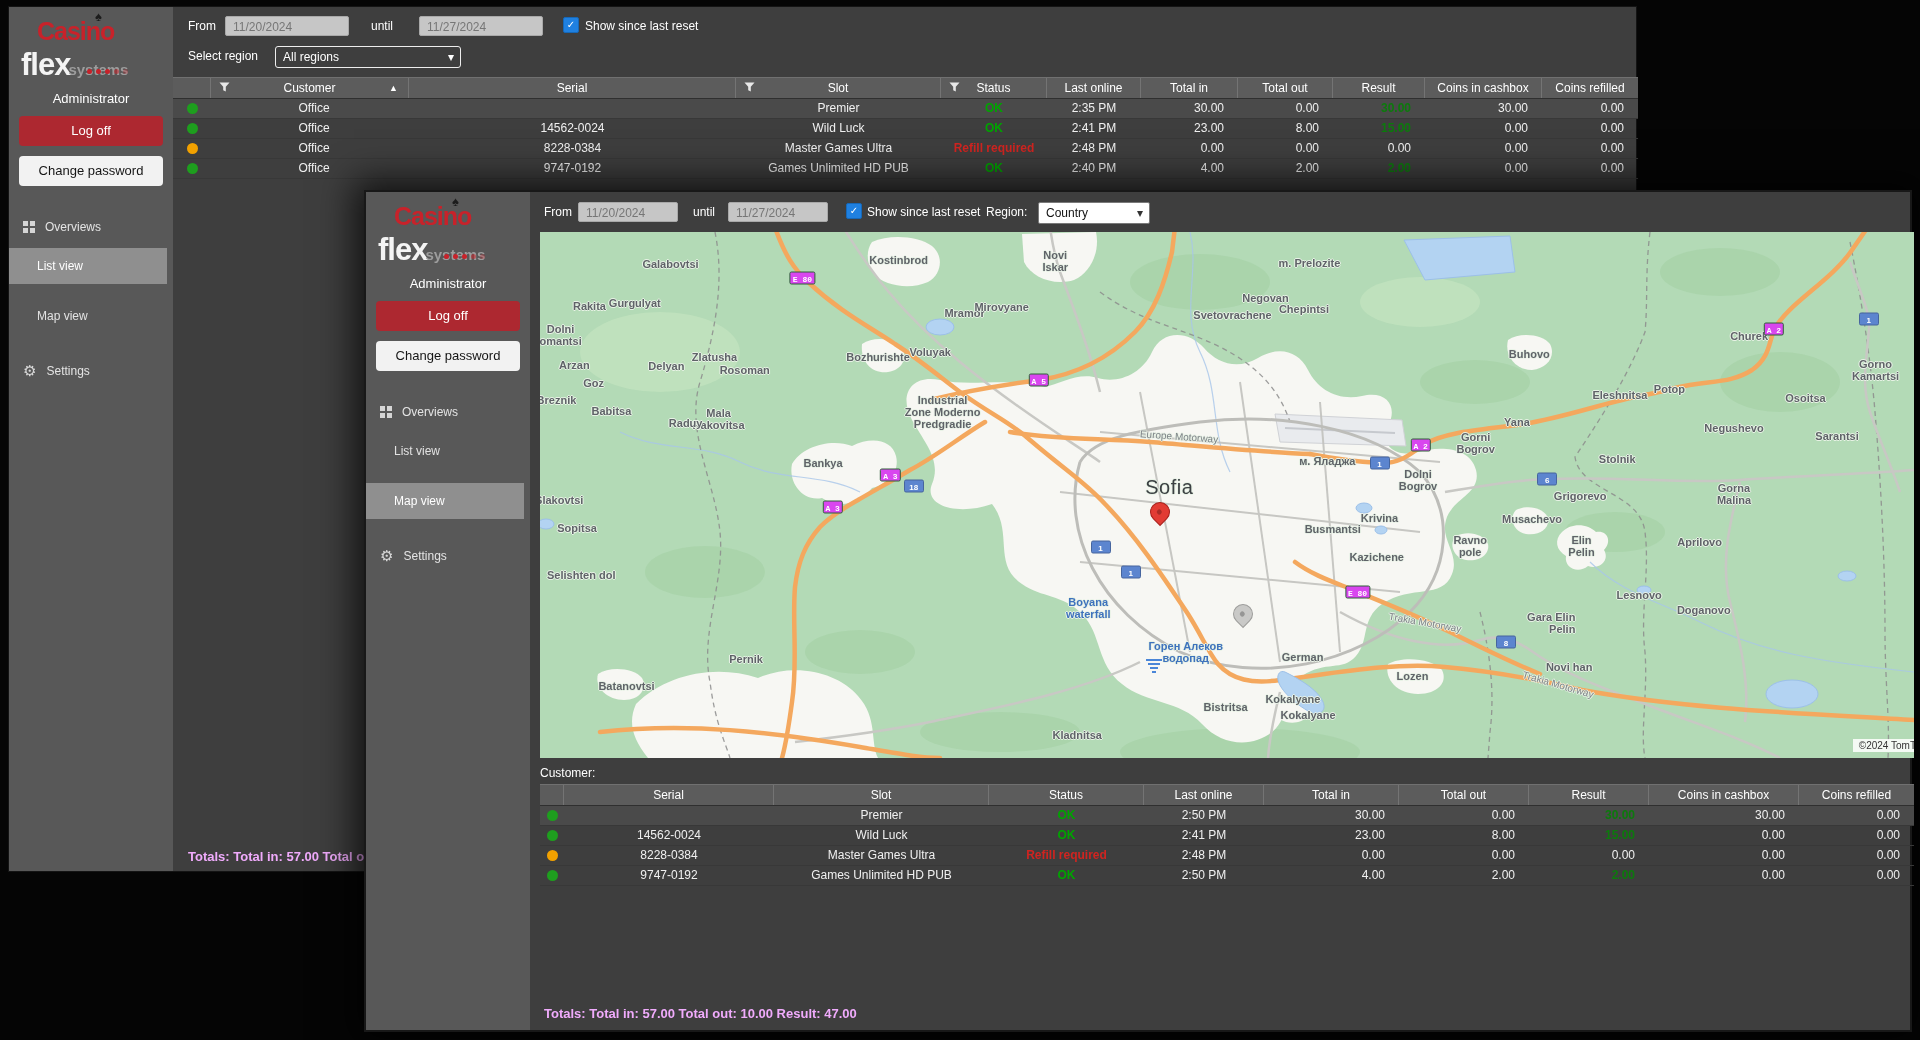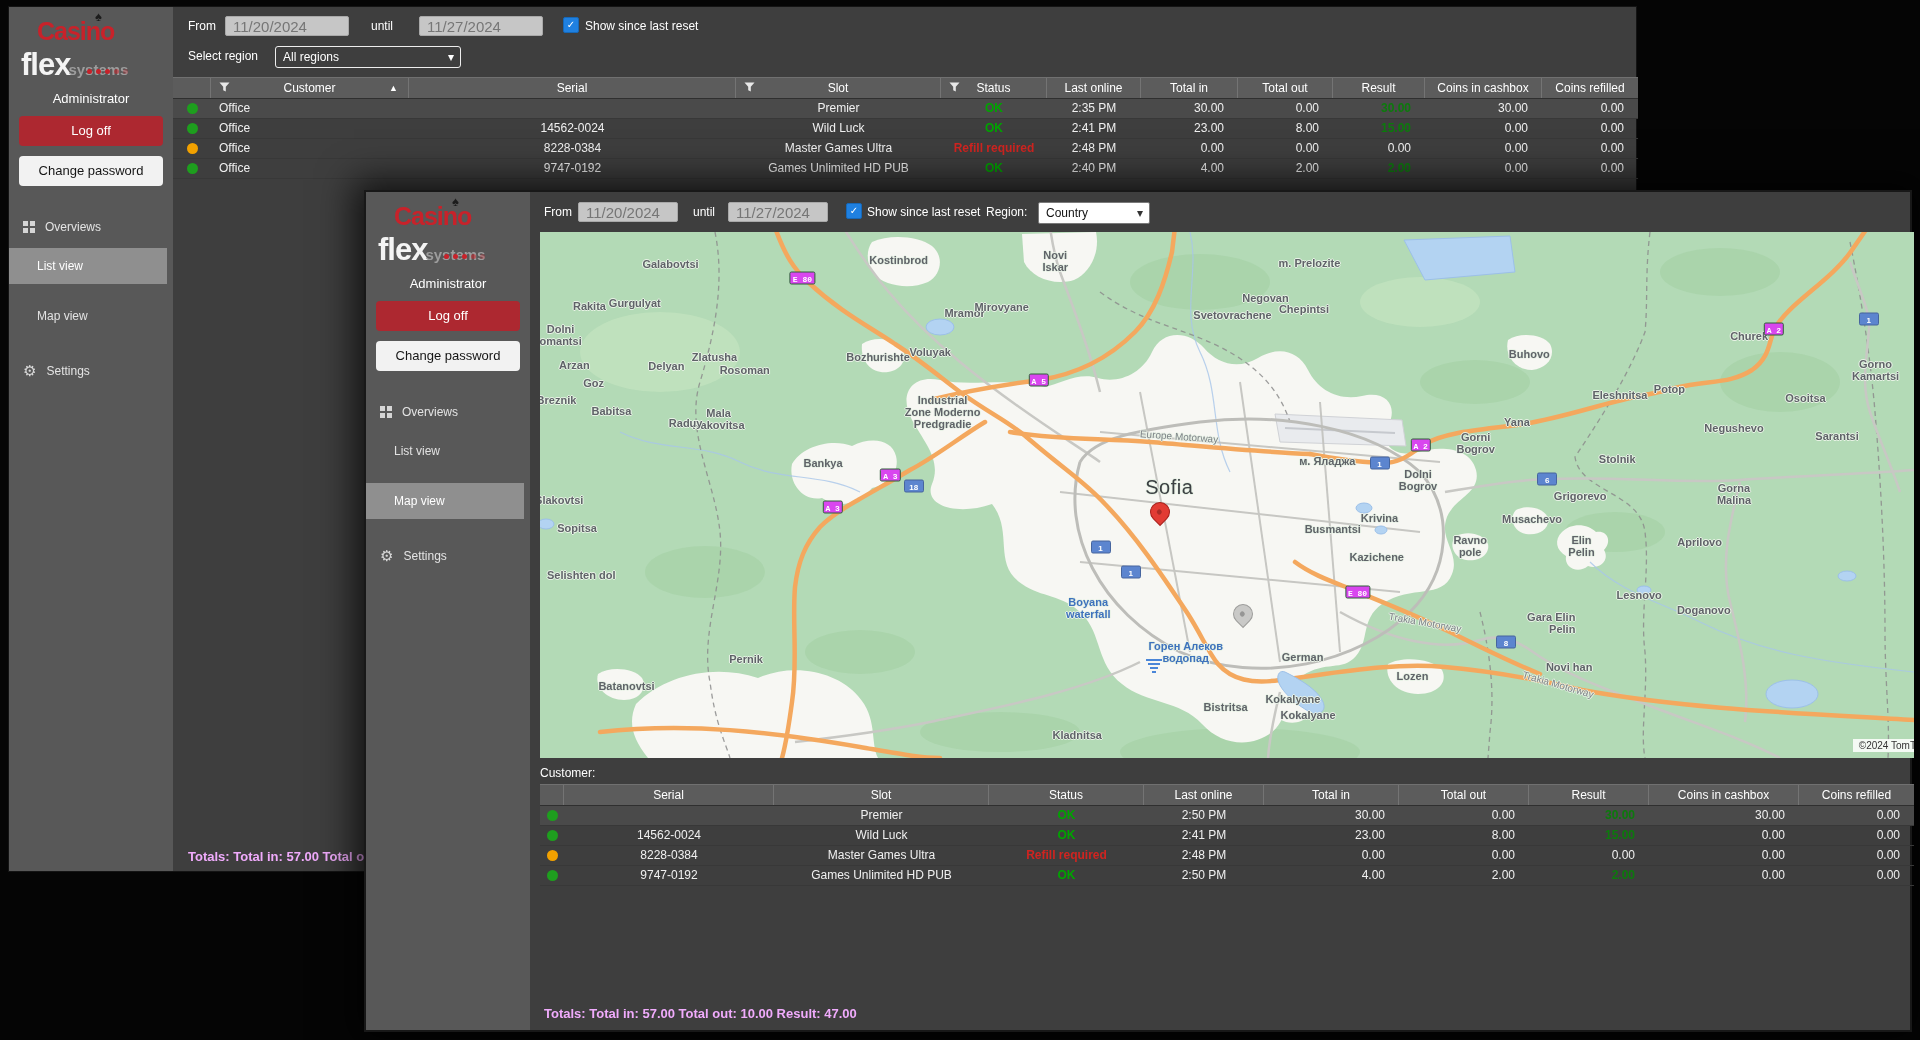--- a/index.html
+++ b/index.html
@@ -27,39 +27,39 @@
   .navhead{display:flex;align-items:center;gap:10px;color:#e4e4e4;font-size:12px;margin:34px 0 0 14px;}
   .navhead.settings{margin-top:30px;}
   .gear{font-size:15px;color:#d8d8d8;line-height:12px;}
   .subitem{position:relative;margin:14px 6px 0 0;padding-left:28px;height:36px;line-height:36px;
     color:#e2e2e2;font-size:12px;cursor:pointer;}
   .subitem.sel{background:#8f8f8f;color:#fff;}
   
   .content{position:absolute;left:164px;top:0;right:0;bottom:0;}
   .lbl{color:#fff;font-size:12px;position:absolute;line-height:22px;}
   .dateinput{position:absolute;height:20px;background:#c6c6c6;border:1px solid #a9a9a9;border-radius:2px;
-    color:#767676;font-size:15px;line-height:20px;padding-left:7px;box-sizing:border-box;}
+    color:#767676;font-size:12px;line-height:20px;padding-left:7px;box-sizing:border-box;}
   .checkbox{position:absolute;width:14px;height:14px;background:#1f80e0;border:1px solid #1668b8;
     border-radius:2px;color:#fff;font-size:10px;line-height:13px;text-align:center;cursor:pointer;}
   .select-dark{position:absolute;height:22px;background:#3e3e3e;border:1px solid #ededed;border-radius:3px;
     color:#fff;font-size:12px;line-height:20px;padding-left:7px;box-sizing:border-box;cursor:pointer;}
   .select-dark .arr{position:absolute;right:6px;top:0;color:#fff;}
   .select-light{position:absolute;height:22px;background:#fff;border:1px solid #7a7a7a;border-radius:2px;
     color:#111;font-size:12px;line-height:20px;padding-left:7px;box-sizing:border-box;cursor:pointer;}
   .select-light .arr{position:absolute;right:6px;top:0;color:#333;}
   
   .tbl{position:absolute;font-size:12px;color:#f0f0f0;}
   .thead{display:flex;height:20px;line-height:20px;background:#5c5c5c;border-top:1px solid #707070;border-bottom:1px solid #2f2f2f;}
   .th{position:relative;text-align:center;border-right:1px solid #747474;box-sizing:border-box;color:#fff;}
   .th .funnel{position:absolute;left:8px;top:4px;cursor:pointer;}
   .th .sort{position:absolute;right:10px;top:0;font-size:9px;color:#fff;}
   .trow{display:flex;height:19px;line-height:19px;border-bottom:1px solid #383838;}
   .trow.sel{background:#4a4a4a;}
   .td{box-sizing:border-box;overflow:hidden;white-space:nowrap;}
-  .ac{text-align:center}.ar{text-align:right;padding-right:14px}.al{text-align:left;padding-left:8px}
+  .ac{text-align:center}.ar{text-align:right;padding-right:14px}.al{text-align:center;padding-left:8px}
   .dot{display:inline-block;width:11px;height:11px;border-radius:50%;margin-top:4px;}
   .dot.green{background:#1e9e1e}.dot.orange{background:#f2a100}
   .st-ok{color:#00a400;font-weight:700}.st-warn{color:#d02420;font-weight:700}
   .res-pos{color:#0c7a0c;font-weight:700}
   
   .bt .c-dot{width:38px}.bt .c-customer{width:198px}.bt .c-serial{width:327px}.bt .c-slot{width:205px}
   .bt .c-status{width:106px}.bt .c-last_online{width:94px}.bt .c-total_in{width:97px}
   .bt .c-total_out{width:95px}.bt .c-result{width:92px}.bt .c-coins_in_cashbox{width:117px}.bt .c-coins_refilled{width:96px}
   
   .ft .c-dot{width:24px}.ft .c-serial{width:210px}.ft .c-slot{width:215px}.ft .c-status{width:155px}

